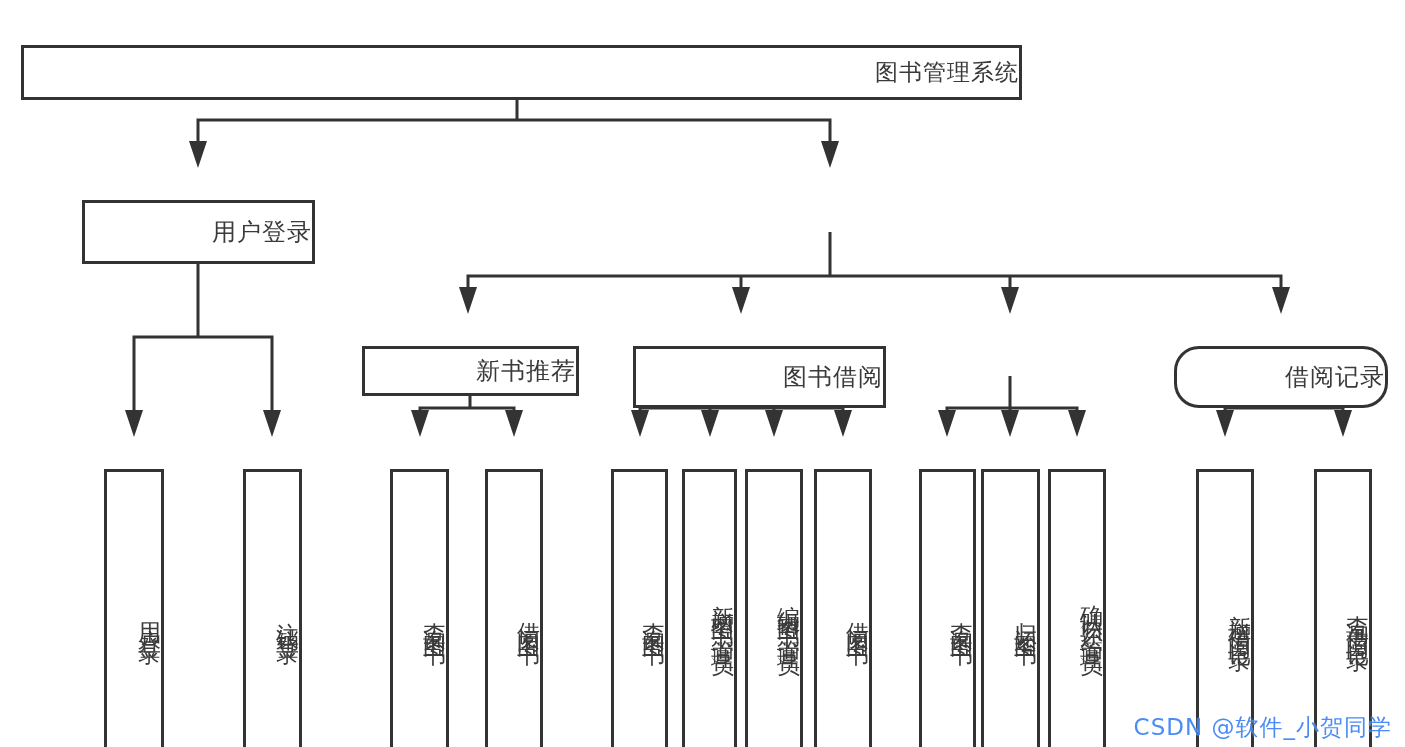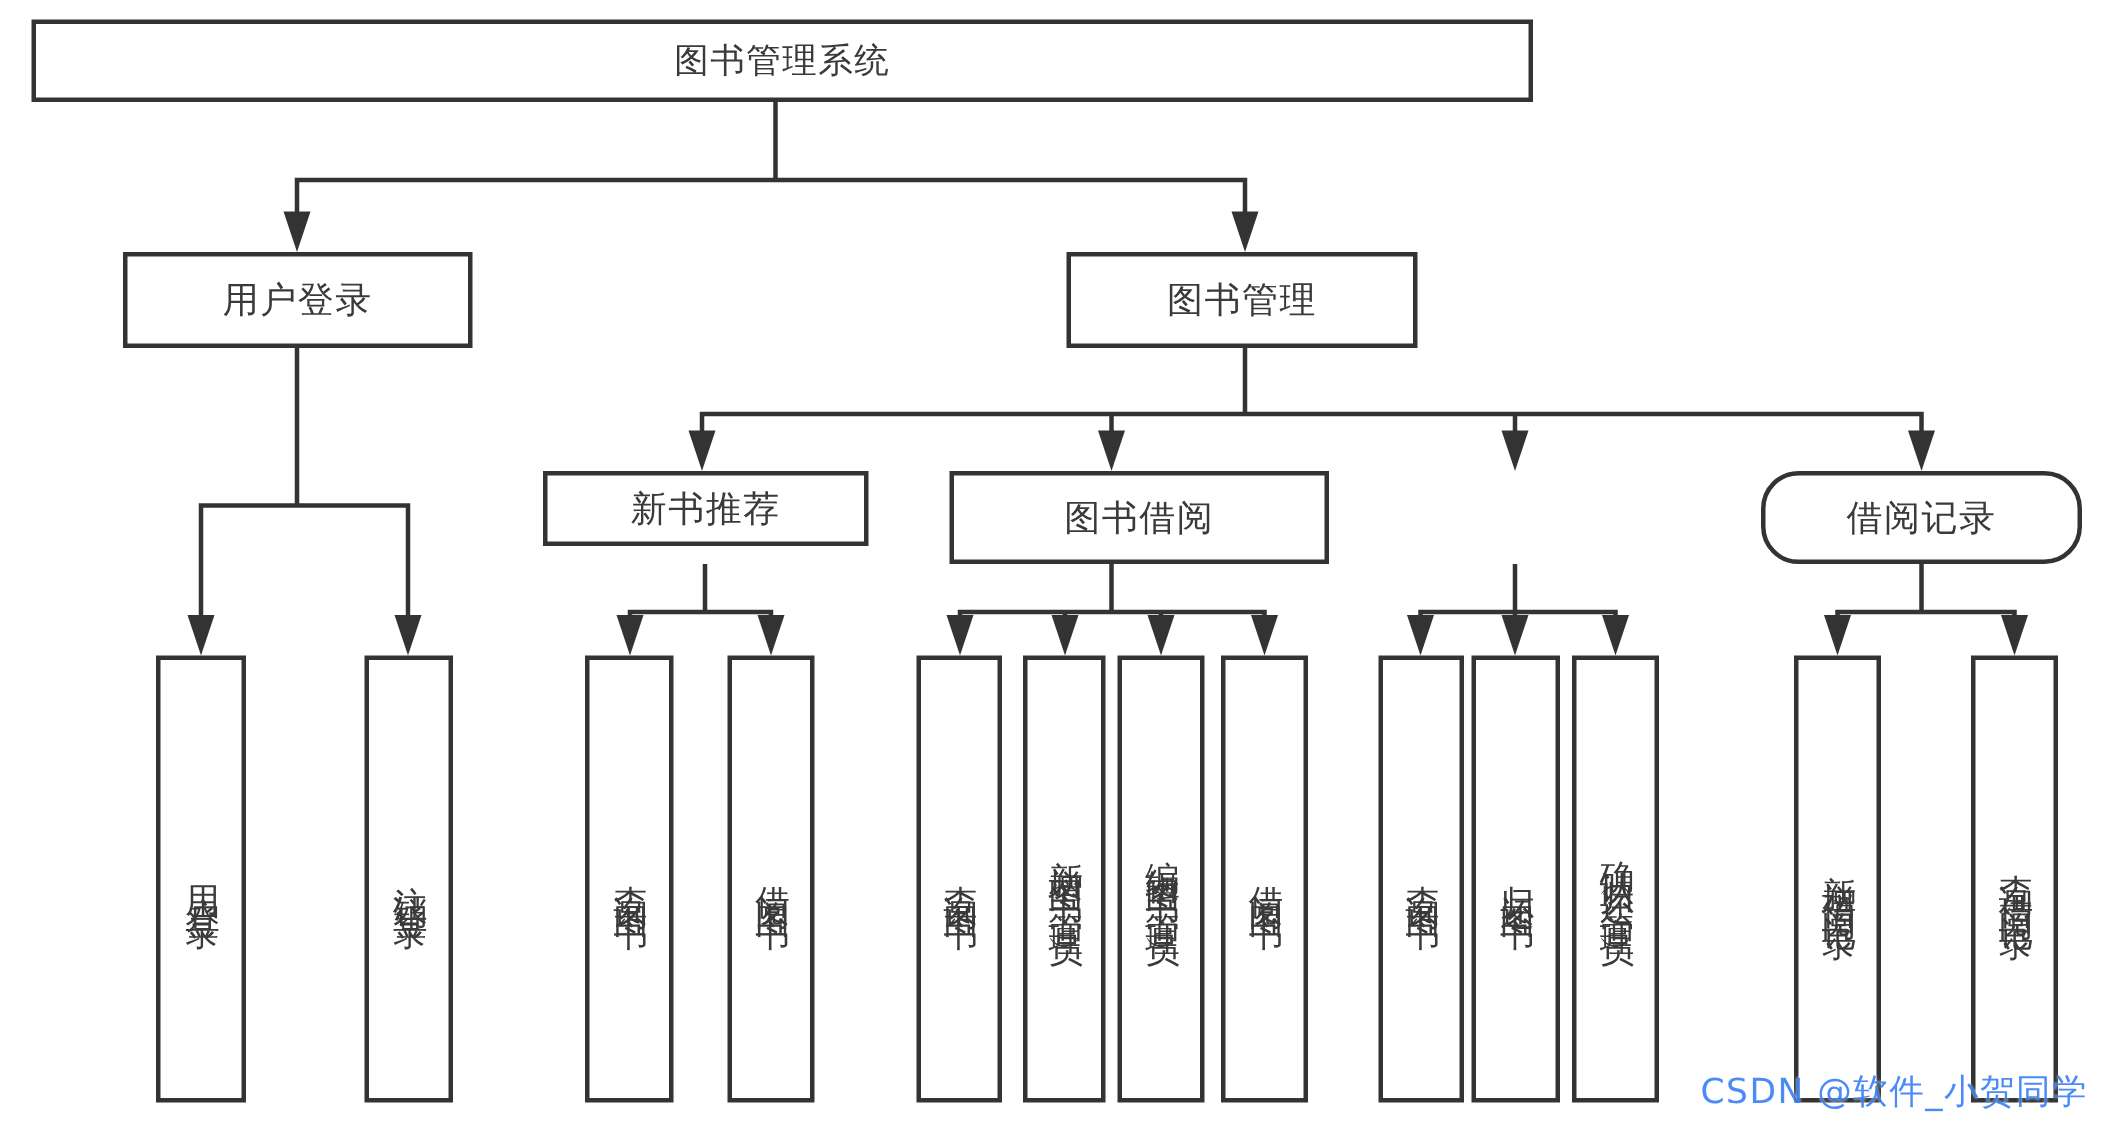--- a/index.html
+++ b/index.html
@@ -13,22 +13,23 @@
     color: #3a3a3a;
   }
   #wires { position: absolute; left: 0; top: 0; width: 1405px; height: 747px; }
   .box {
     position: absolute;
     box-sizing: border-box;
     border: 3px solid #333333;
     background: #ffffff;
     display: flex;
     align-items: center;
-    justify-content: center;
+    justify-content: flex-end;
     text-align: center;
+    margin-top: 32px;
   }
   .hlabel { font-size: 24px; letter-spacing: 1px; white-space: nowrap; }
   .root-label { font-size: 23px; }
   .vbox .vlabel {
     writing-mode: vertical-rl;
     text-orientation: mixed;
     font-size: 23px;
     letter-spacing: 7px;
     line-height: 1;
     white-space: nowrap;
@@ -90,23 +91,20 @@
     </g>
   </svg>
 
   <div class="box" style="left:21px; top:13px; width:1001px; height:55px;">
     <span class="hlabel root-label">图书管理系统</span>
   </div>
 
   <div class="box" style="left:82px; top:168px; width:233px; height:64px;">
     <span class="hlabel">用户登录</span>
   </div>
-  <div class="box" style="left:711px; top:168px; width:234px; height:64px;">
-    <span class="hlabel">图书管理</span>
-  </div>
 
   <div class="box" style="left:362px; top:314px; width:217px; height:50px;">
     <span class="hlabel">新书推荐</span>
   </div>
   <div class="box" style="left:633px; top:314px; width:253px; height:62px;">
     <span class="hlabel">图书借阅</span>
   </div>
   <div class="box" style="left:1174px; top:314px; width:214px; height:62px;border-radius:25px;">
     <span class="hlabel">借阅记录</span>
   </div>

